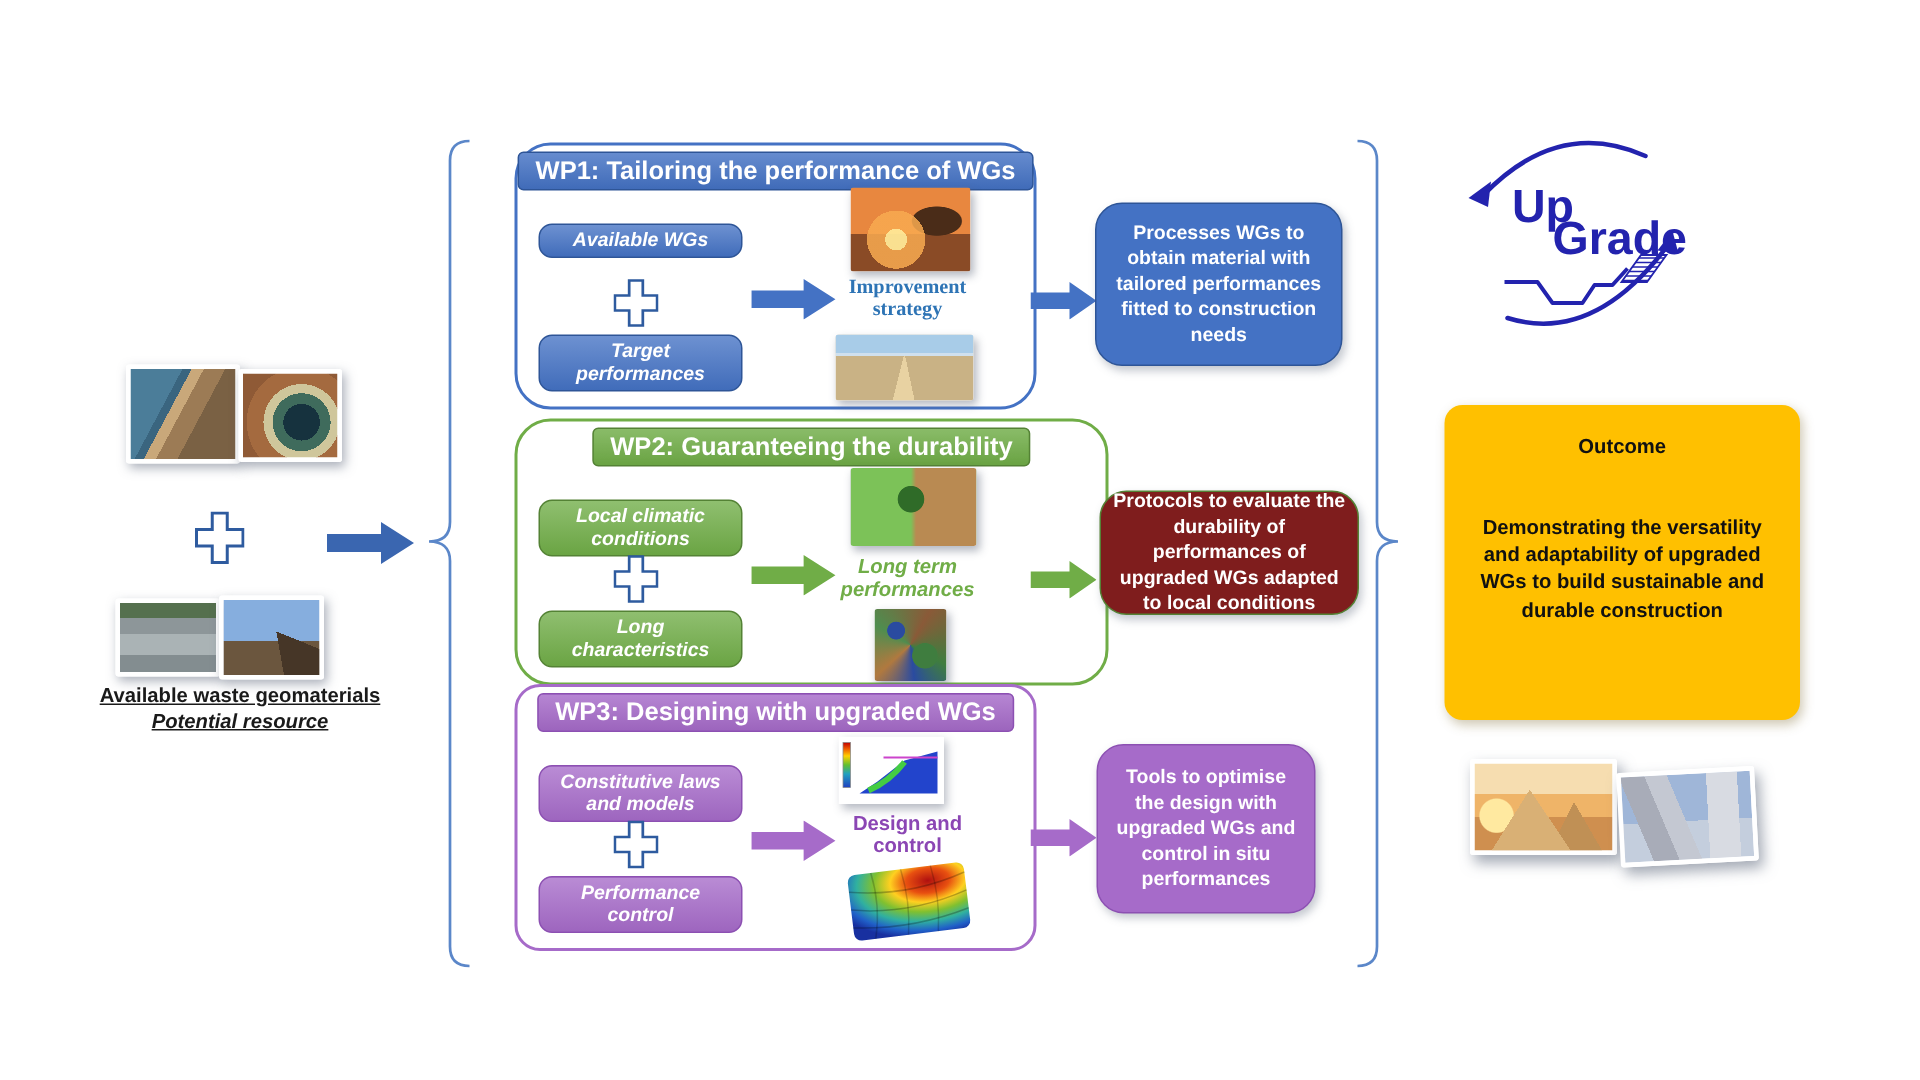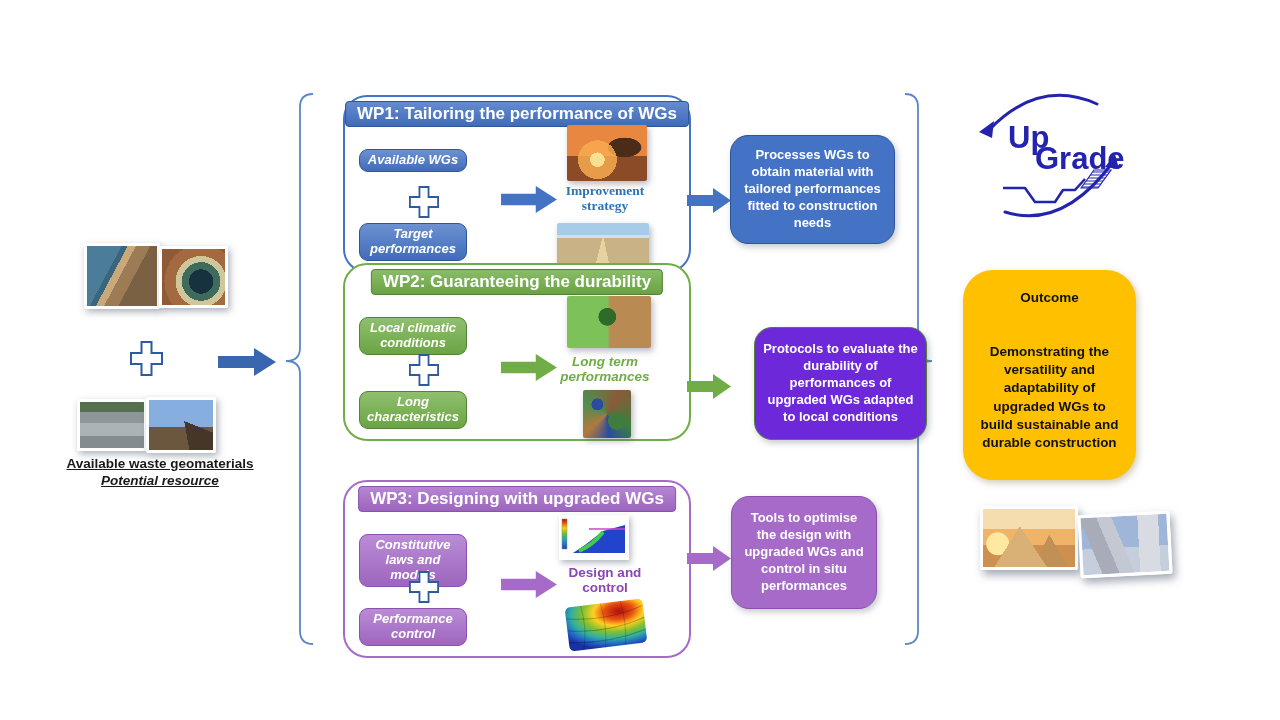--- a/index.html
+++ b/index.html
@@ -39,38 +39,38 @@
           linear-gradient(70deg,rgba(0,0,0,0) 0 18%,#a8acb8 18% 34%,#c4c8d2 34% 48%,rgba(0,0,0,0) 48%),
           linear-gradient(180deg,#9fb6d8 0 55%,#c4cedd 55% 100%);}
   
   .wp{position:absolute;left:343px;width:344px;height:174px;border-radius:24px;background:#fff;}
   .wp1{--c:#4472C4;--cd:#2E5597;--lbl:#2E74B5;border:2.5px solid var(--c);}
   .wp2{--c:#70AD47;--cd:#548235;--lbl:#70AD47;border:2.5px solid var(--c);}
   .wp3{--c:#A66BC9;--cd:#8C50B2;--lbl:#8B46B4;border:2.5px solid var(--c);}
   .wp-title{position:absolute;top:4px;left:50%;transform:translateX(-50%);white-space:nowrap;
             background:linear-gradient(180deg,rgba(255,255,255,.18),rgba(0,0,0,.06)),var(--c);
             border:1px solid var(--cd);color:#fff;font-size:17px;padding:2px 11px;border-radius:4px;}
-  .btn{position:absolute;left:14px;width:108px;min-height:22px;display:flex;align-items:center;justify-content:center;
+  .btn{position:absolute;left:14px;width:136px;min-height:22px;display:flex;align-items:center;justify-content:center;
        background:linear-gradient(180deg,rgba(255,255,255,.22),rgba(0,0,0,.05)),var(--c);
        border:1.5px solid var(--cd);border-radius:9px;color:#fff;font-size:13px;font-style:italic;
        text-align:center;line-height:1.15;padding:3px 6px;box-sizing:border-box;}
   .btn.b1{top:52px;}
   .btn.b2{top:126px;}
   .plus-sm{position:absolute;left:64px;top:88px;width:30px;height:34px;}
   .mid-arrow{position:absolute;left:155px;top:89px;width:58px;height:27px;}
   .center-label{position:absolute;left:208px;width:104px;text-align:center;color:var(--lbl);
                 font-size:13.5px;line-height:1.1;}
   
   .outbox{position:absolute;border-radius:18px;color:#fff;font-size:13px;line-height:1.3;text-align:center;
           display:flex;align-items:center;justify-content:center;padding:10px 8px;box-sizing:border-box;
           box-shadow:2px 3px 6px rgba(90,100,120,.35);}
   .out-arrow{position:absolute;width:44px;height:25px;}
   
-  .outcome{position:absolute;left:963px;top:270px;width:173px;height:210px;background:#FFC000;
-           border-radius:30px;color:#111;text-align:center;box-sizing:border-box;padding:20px 16px;
+  .outcome{position:absolute;left:963px;top:270px;width:237px;height:210px;background:#FFC000;
+           border-radius:12px;color:#111;text-align:center;box-sizing:border-box;padding:20px 16px;
            box-shadow:2px 3px 7px rgba(120,100,40,.35);}
   .outcome .t{font-size:13.5px;}
   .outcome .b{font-size:13.5px;line-height:1.35;margin-top:38px;}
   svg{display:block;}
 </style>
 </head>
 <body>
 
 <div id="canvas">
 
@@ -111,40 +111,40 @@
     </svg>
     <div class="photo noframe p-excavator" style="left:222px;top:28px;width:80px;height:56px;"></div>
     <div class="center-label" style="top:87px;font-family:Liberation Serif, serif;">Improvement strategy</div>
     <div class="photo noframe p-roadworks" style="left:212px;top:126px;width:92px;height:44px;"></div>
   </div>
   <svg class="out-arrow" style="left:687px;top:188px;" viewBox="0 0 44 25">
     <polygon points="0,7 26,7 26,0 44,12.5 26,25 26,18 0,18" fill="#4472C4"></polygon>
   </svg>
   <div class="outbox" style="left:730px;top:135px;width:165px;height:109px;background:#4472C4;border:1.5px solid #2E5597;">Processes WGs to obtain material with tailored performances fitted to construction needs</div>
 
-  <div class="wp wp2" style="top:263px;">
+  <div class="wp wp2" style="top:279px;padding-left:48px;">
     <div class="wp-title">WP2: Guaranteeing the durability</div>
     <div class="btn b1">Local climatic conditions</div>
     <svg class="plus-sm" viewBox="0 0 33 35">
       <path d="M11.5,1 H21.5 V12 H32 V23 H21.5 V34 H11.5 V23 H1 V12 H11.5 Z" fill="#ffffff" stroke="#2E5B9F" stroke-width="2"></path>
     </svg>
     <div class="btn b2">Long characteristics</div>
     <svg class="mid-arrow" viewBox="0 0 58 28">
       <polygon points="0,8 36,8 36,0 58,14 36,28 36,20 0,20" fill="#70AD47"></polygon>
     </svg>
     <div class="photo noframe p-tree" style="left:222px;top:31px;width:84px;height:52px;"></div>
     <div class="center-label" style="top:90px;font-style:italic;">Long term performances</div>
     <div class="photo noframe p-micro" style="left:238px;top:125px;width:48px;height:48px;"></div>
   </div>
   <svg class="out-arrow" style="left:687px;top:374px;" viewBox="0 0 44 25">
     <polygon points="0,7 26,7 26,0 44,12.5 26,25 26,18 0,18" fill="#70AD47"></polygon>
   </svg>
-  <div class="outbox" style="left:754px;top:327px;width:173px;height:113px;background:#6d28d9;border:1.5px solid #548235;">Protocols to evaluate the durability of performances of upgraded WGs adapted to local conditions</div>
-
-  <div class="wp wp3" style="top:480px;">
+  <div class="outbox" style="left:733px;top:327px;width:173px;height:83px;background:#7f1d1d;border:1.5px solid #548235;">Protocols to evaluate the durability of performances of upgraded WGs adapted to local conditions</div>
+
+  <div class="wp wp3" style="top:456px;border-radius:17px;">
     <div class="wp-title">WP3: Designing with upgraded WGs</div>
     <div class="btn b1">Constitutive laws and models</div>
     <svg class="plus-sm" viewBox="0 0 33 35">
       <path d="M11.5,1 H21.5 V12 H32 V23 H21.5 V34 H11.5 V23 H1 V12 H11.5 Z" fill="#ffffff" stroke="#2E5B9F" stroke-width="2"></path>
     </svg>
     <div class="btn b2">Performance control</div>
     <svg class="mid-arrow" viewBox="0 0 58 28">
       <polygon points="0,8 36,8 36,0 58,14 36,28 36,20 0,20" fill="#A66BC9"></polygon>
     </svg>
 

